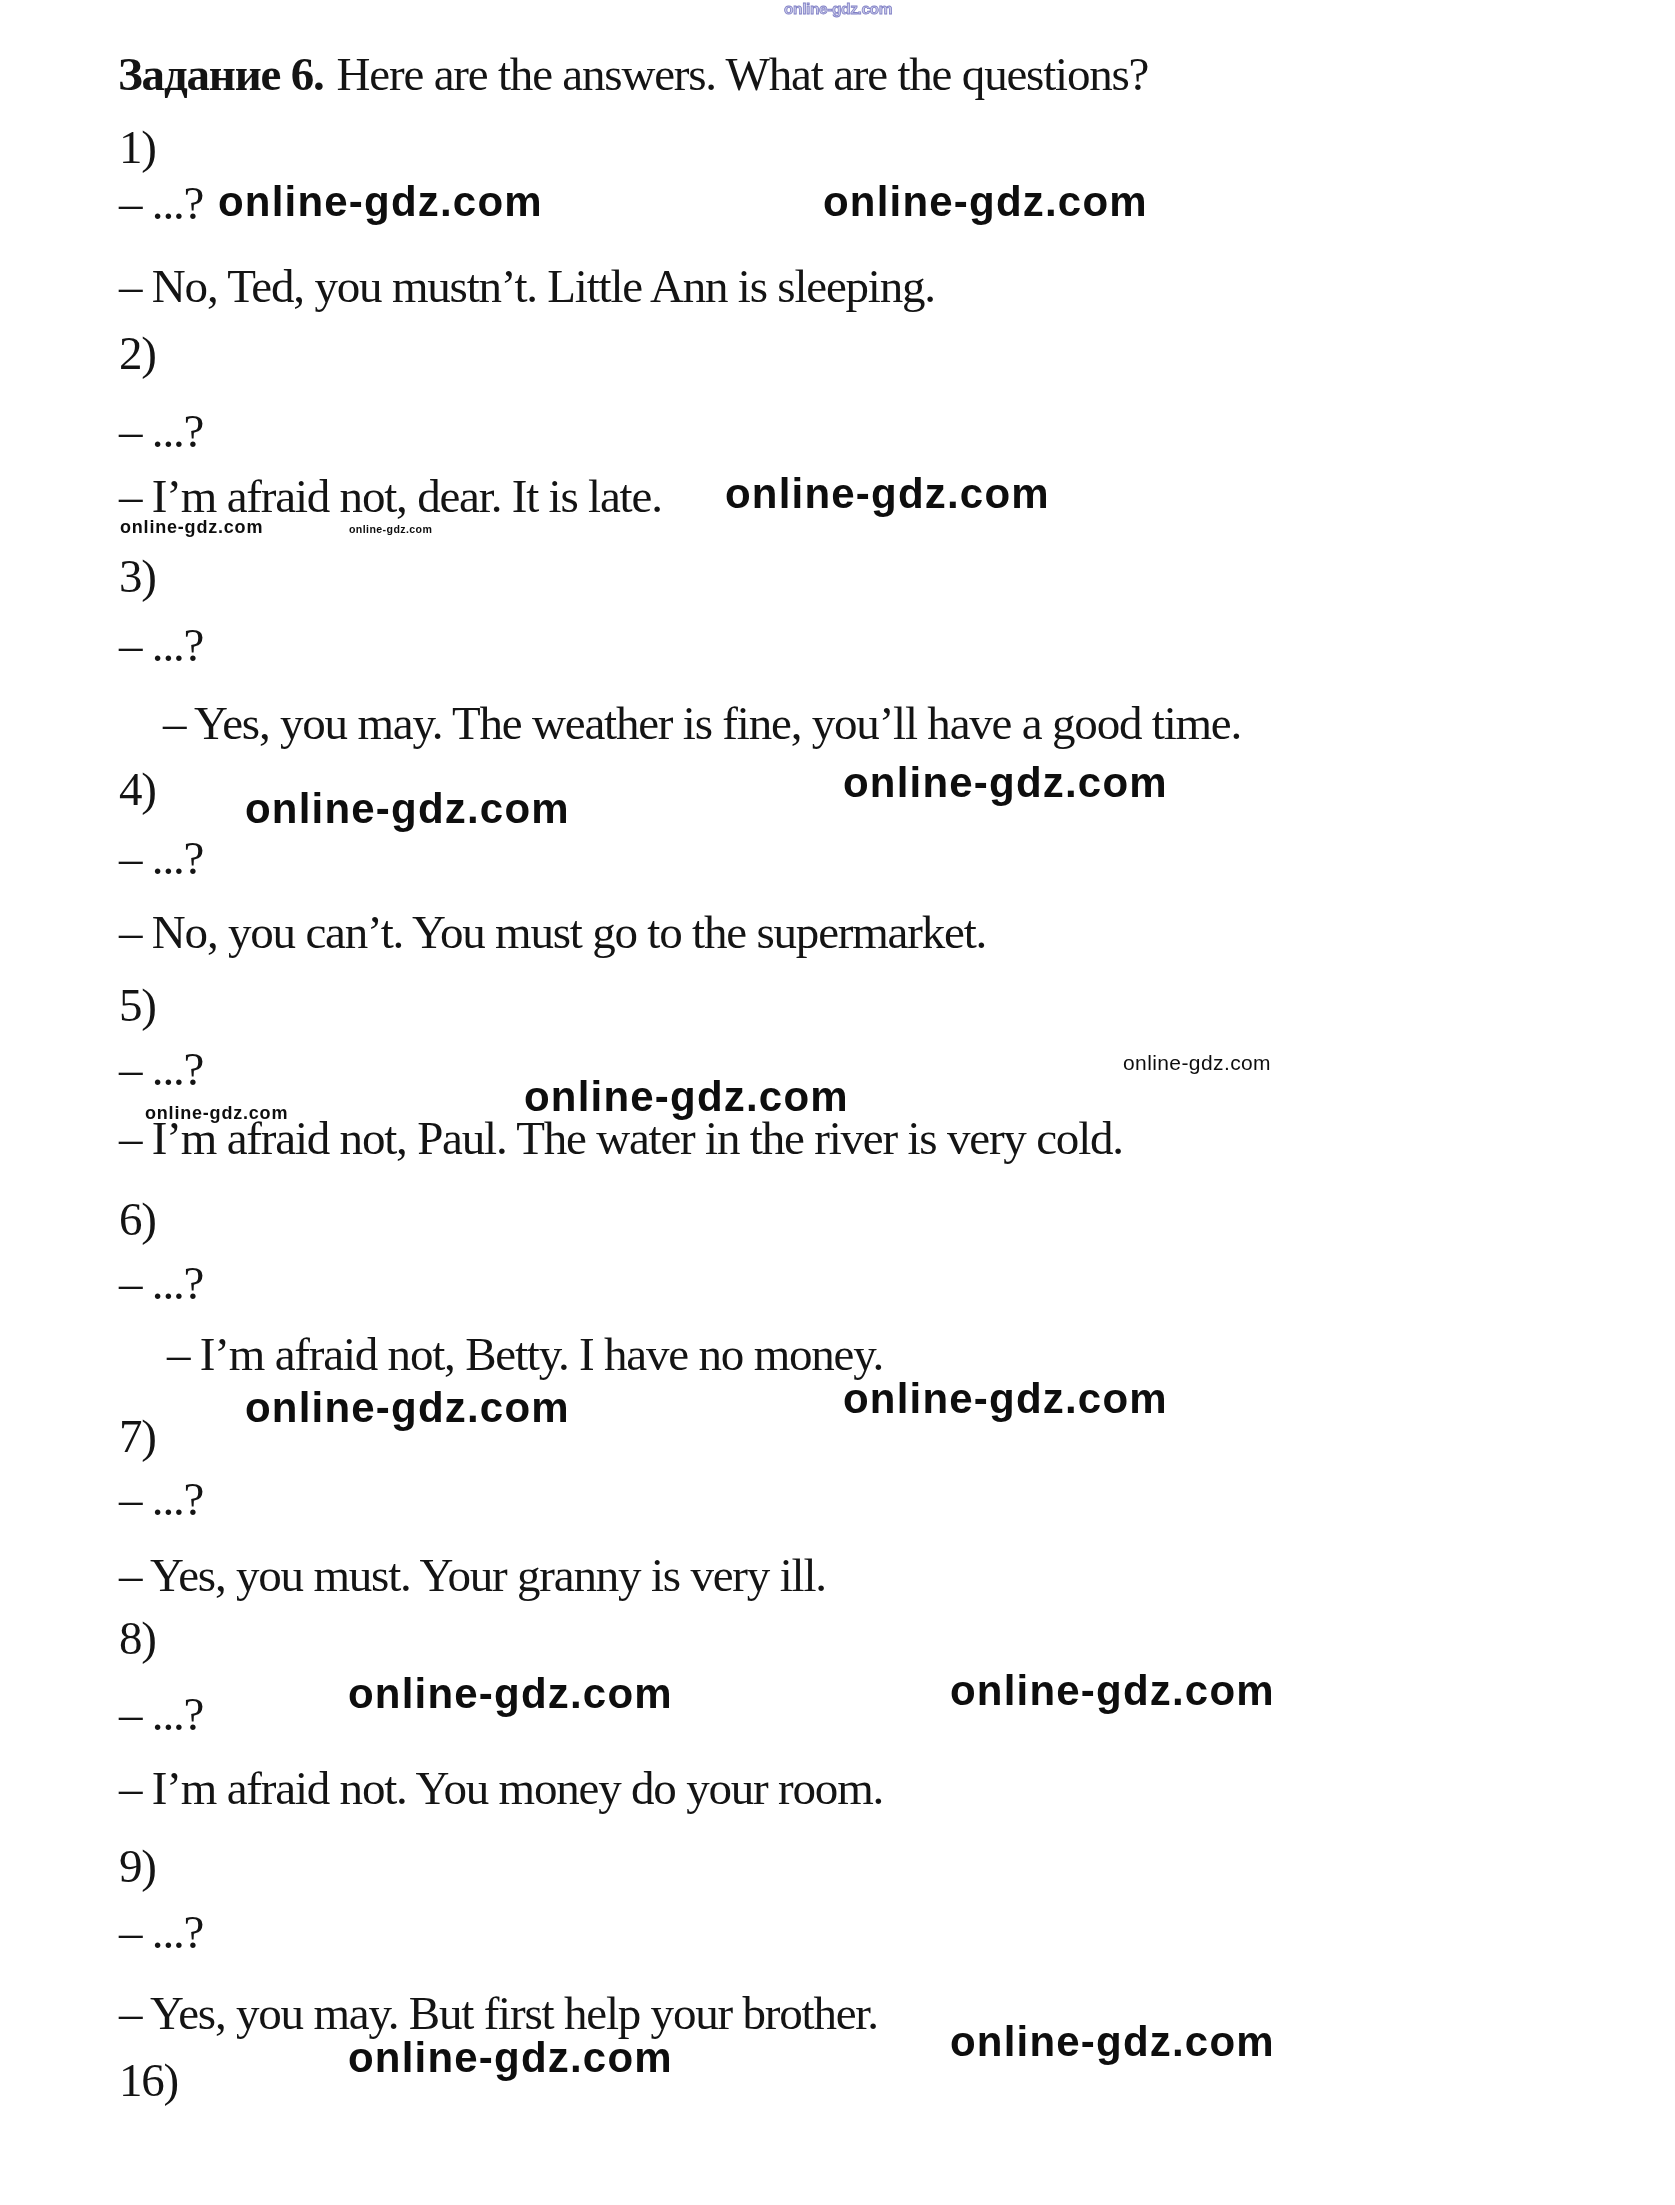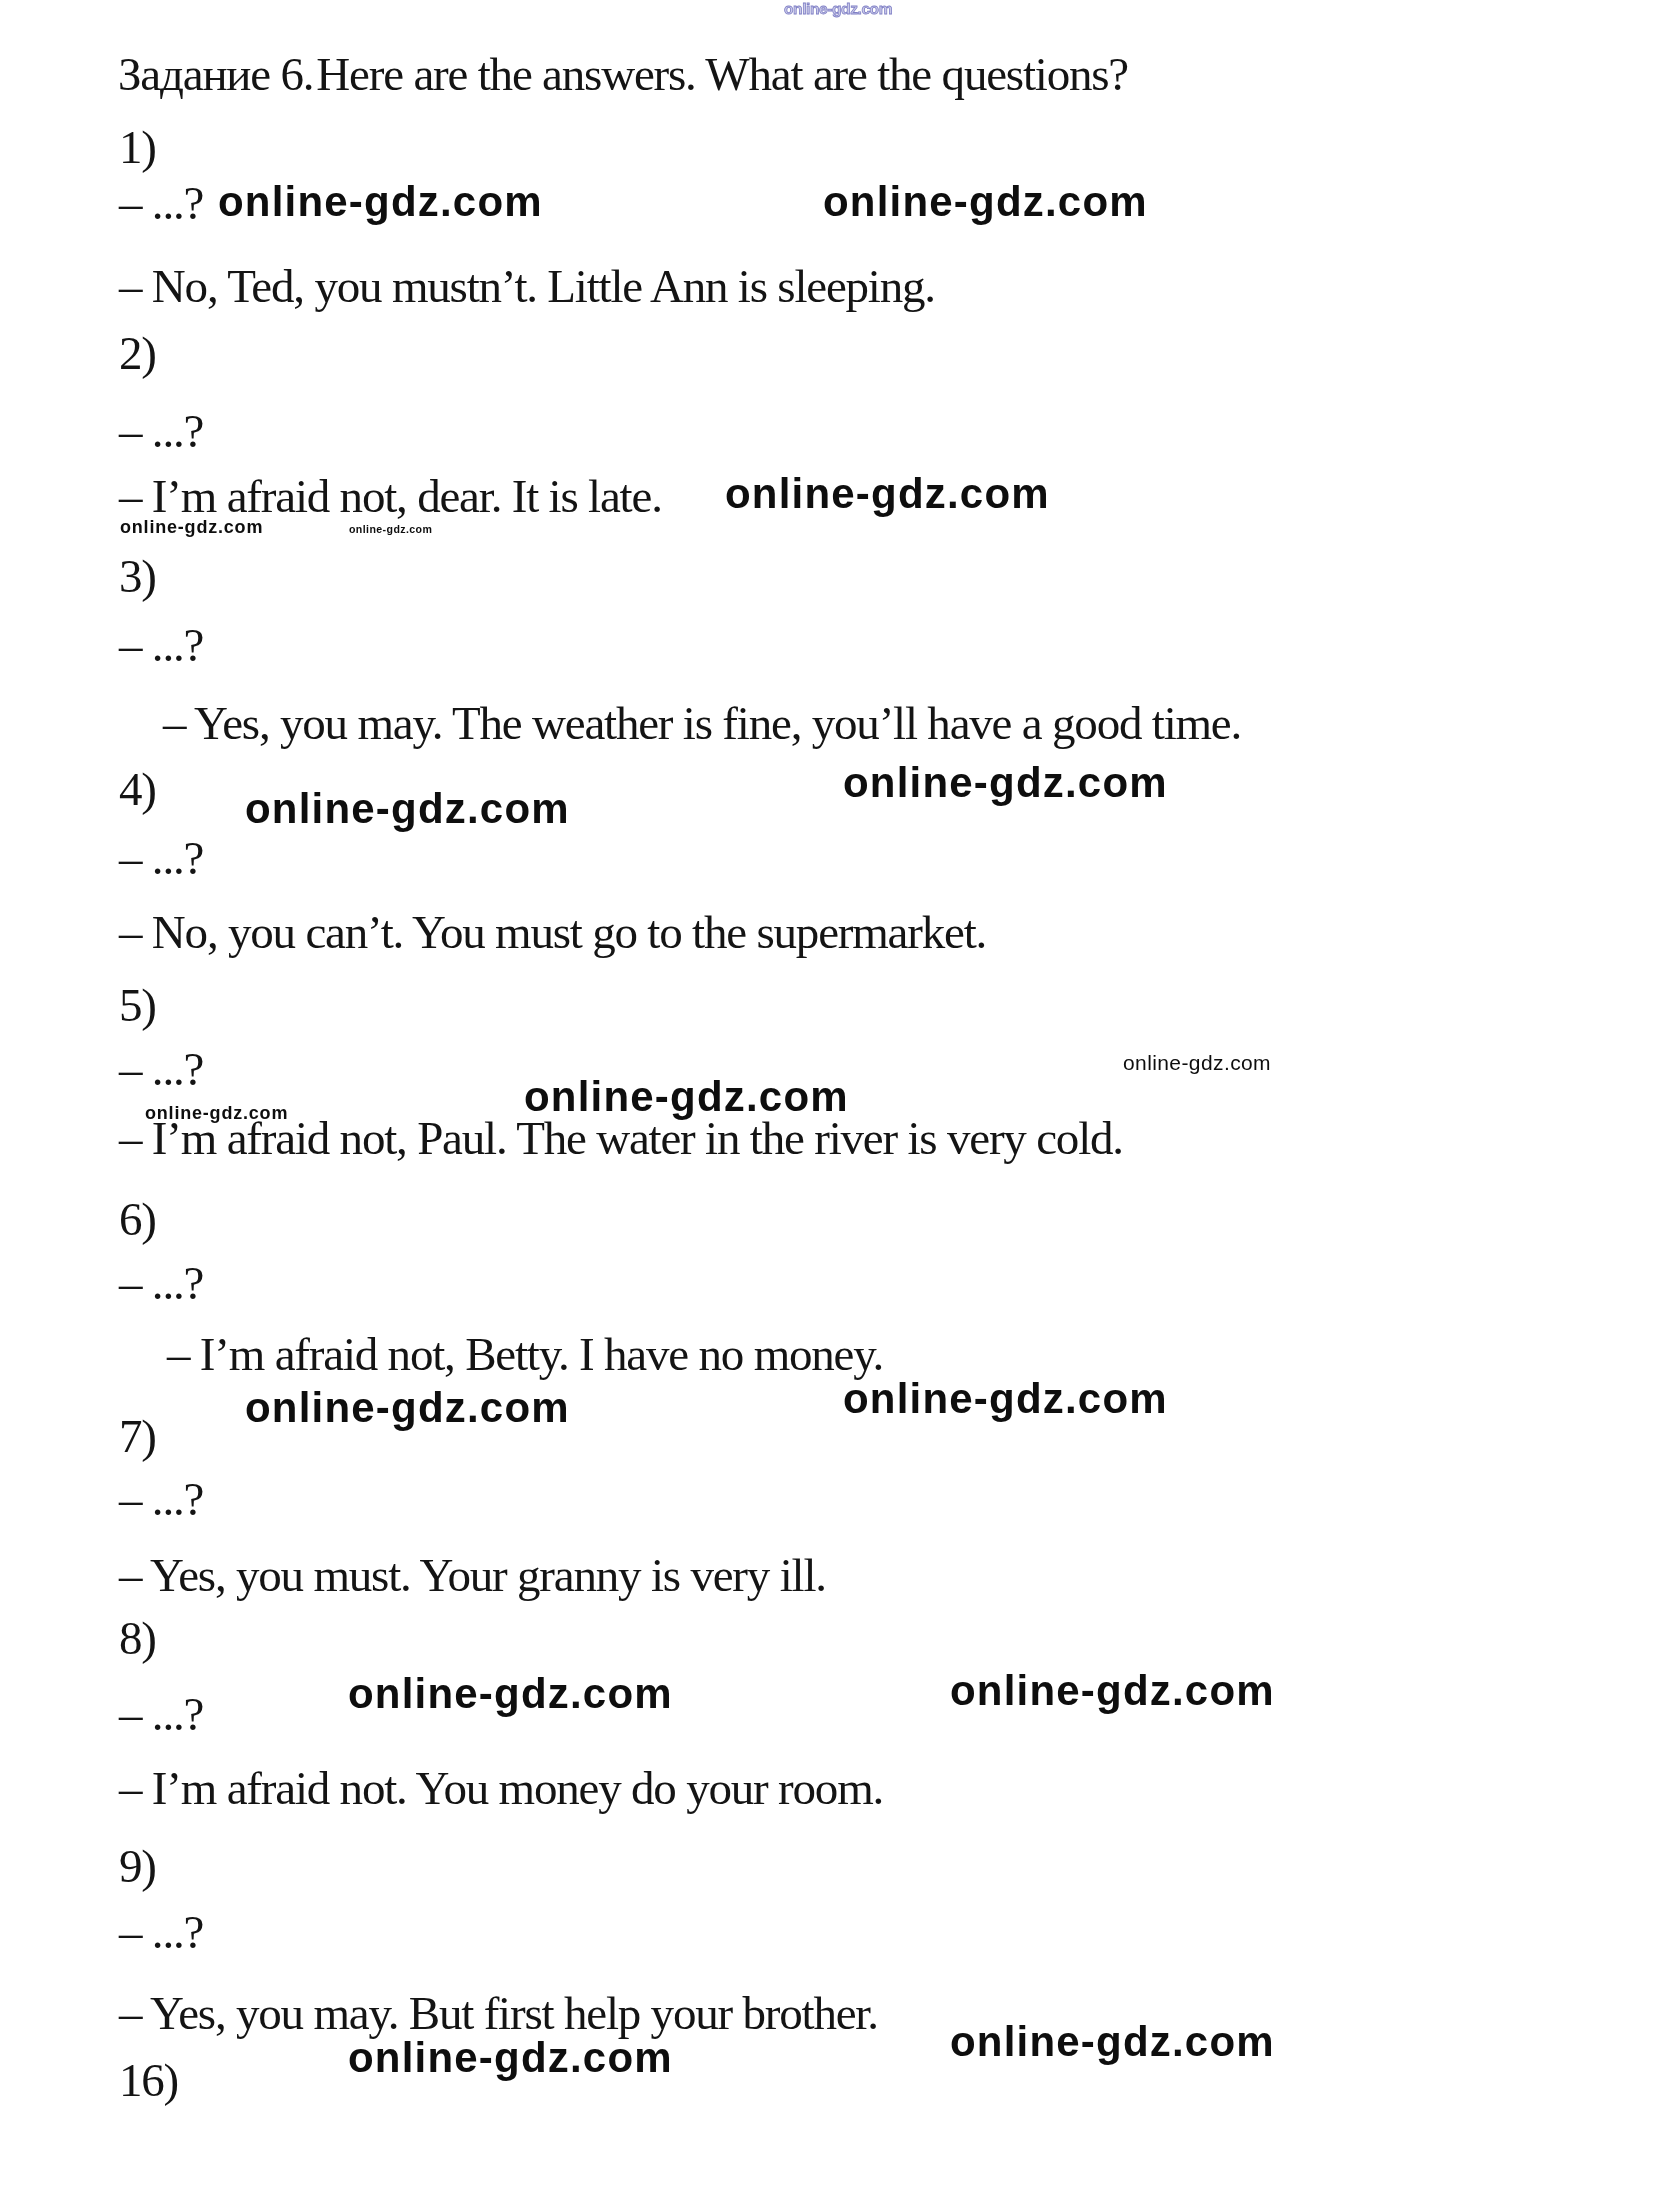--- a/index.html
+++ b/index.html
@@ -18,22 +18,22 @@
   
   .line {
     position: absolute;
     white-space: nowrap;
     font-family: "Liberation Serif", serif;
     font-size: 47px;
     letter-spacing: -1.2px;
     line-height: 1;
     color: #141414;
   }
-  .line .bold { font-weight: normal; }
-  .line .prompt { margin-left: 3px; }
+  .line .bold { font-weight: bold; }
+  .line .prompt { margin-left: 13px; }
   
   .wm {
     position: absolute;
     white-space: nowrap;
     font-family: "Liberation Sans", sans-serif;
     line-height: 1;
     color: #0e0e0e;
   }
   .wm-big  { font-size: 42px; font-weight: bold; letter-spacing: 1.2px; }
   .wm-sm   { font-size: 18px; font-weight: 600;  letter-spacing: 0.8px; }

